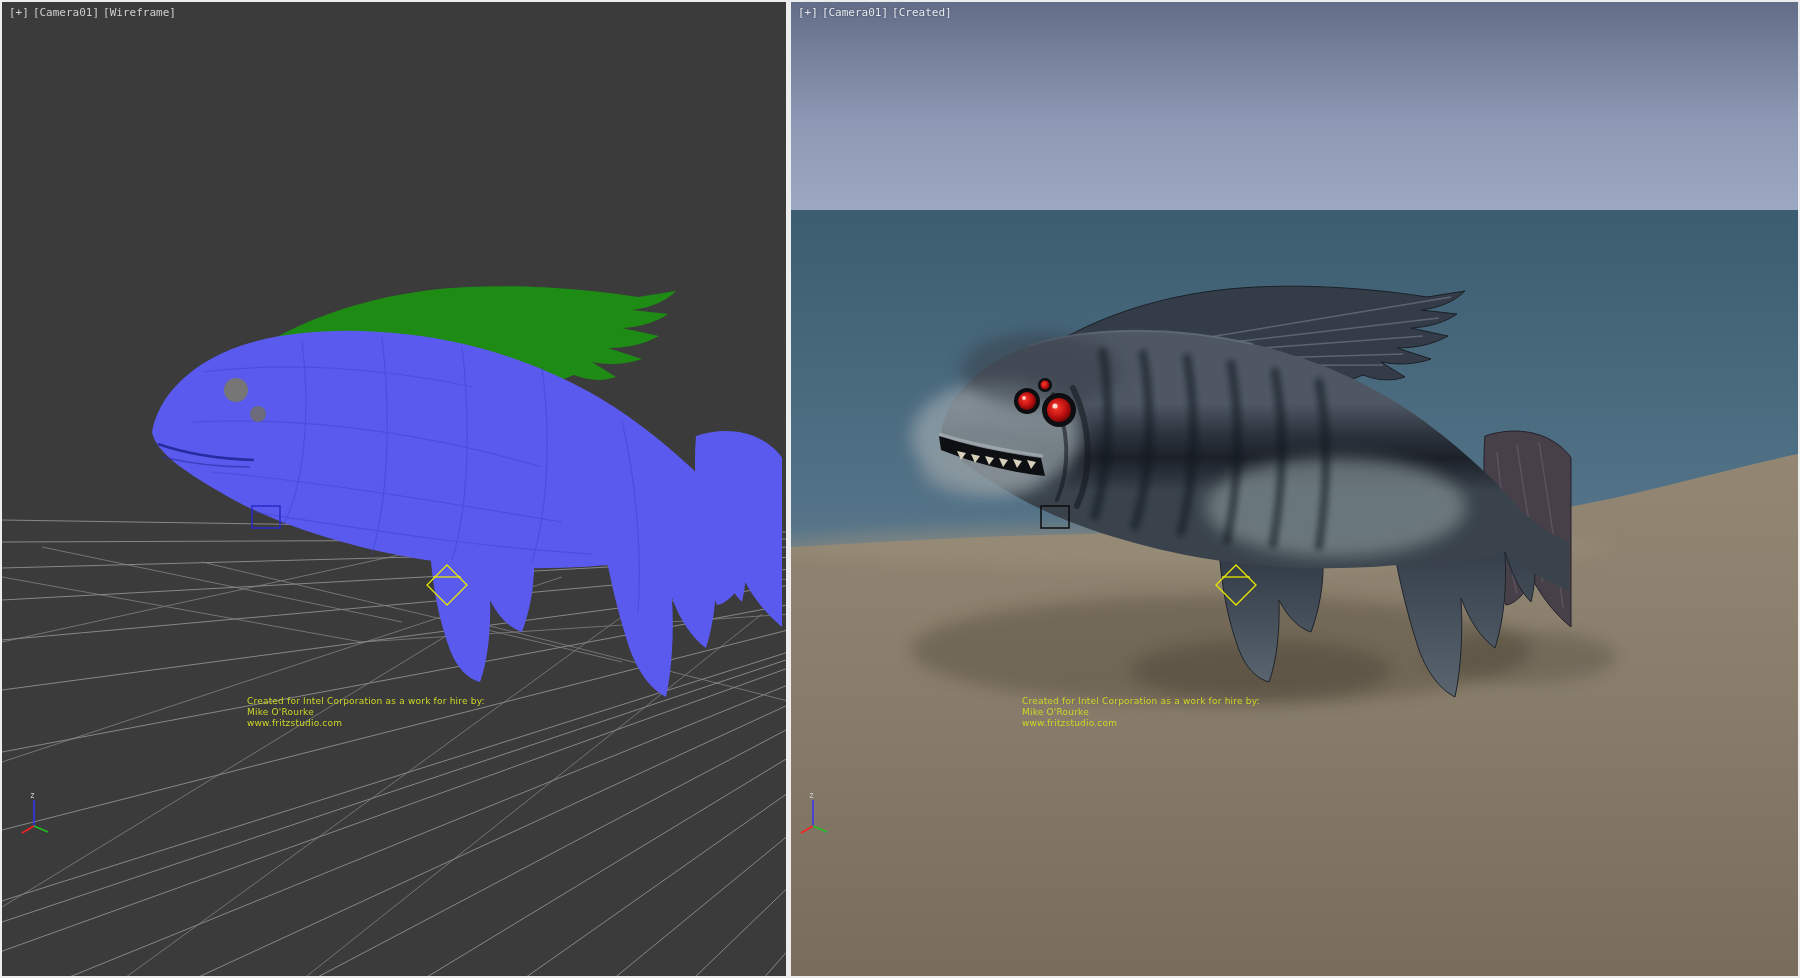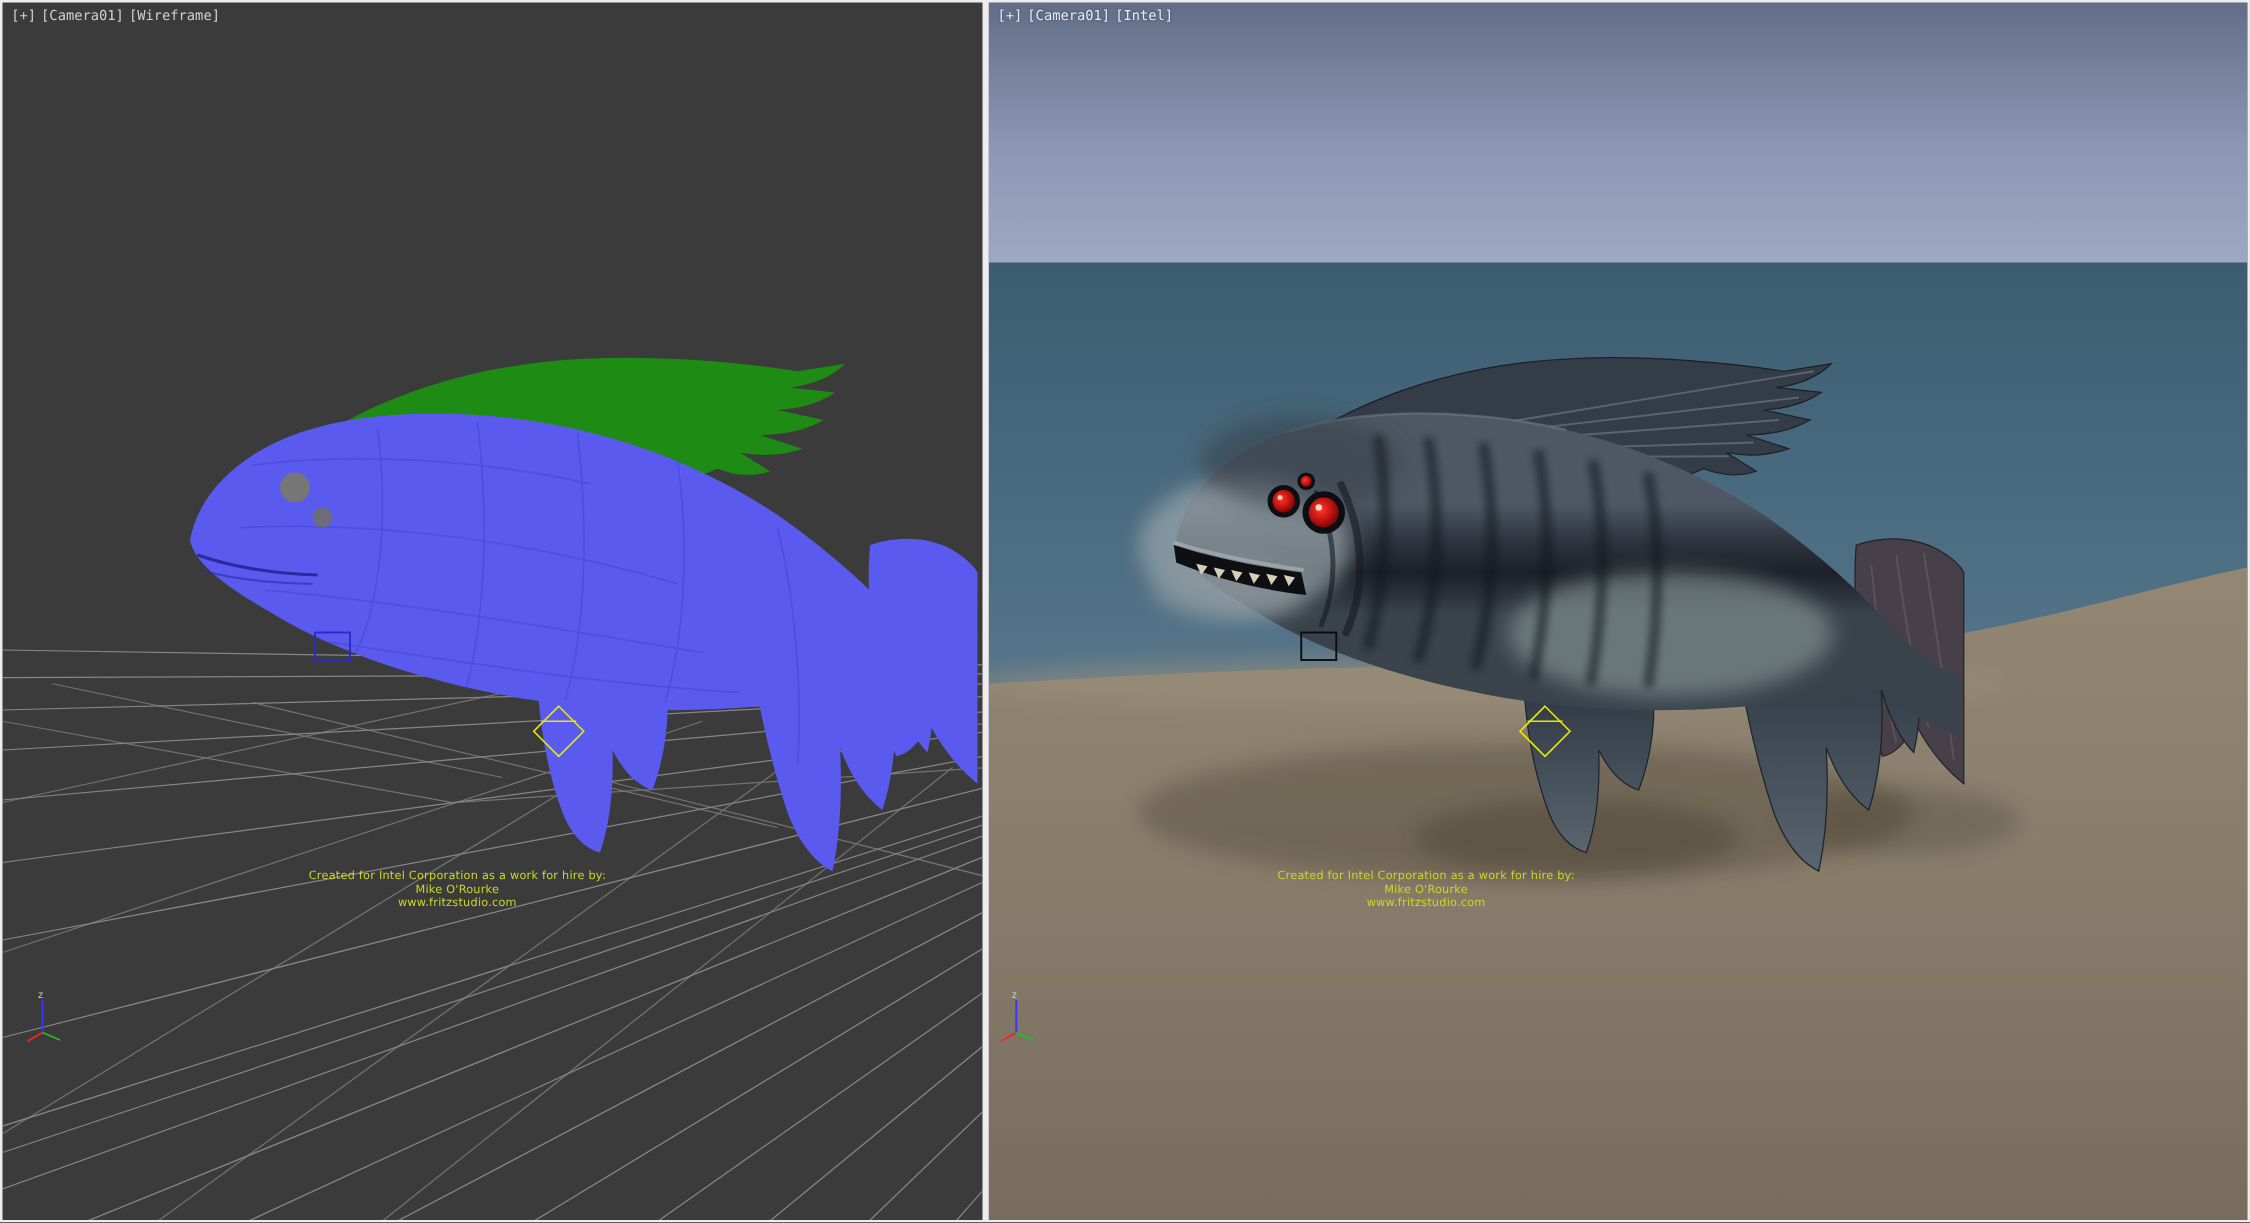--- a/index.html
+++ b/index.html
@@ -9,21 +9,21 @@
   .viewport{position:relative;height:974px;overflow:hidden;}
   .vp-left{width:784px;background:#3b3b3b;}
   .vp-right{width:1007px;background:#67718c;}
   .scene{position:absolute;left:0;top:0;width:100%;height:100%;display:block;}
   .vp-label{position:absolute;top:4px;left:7px;z-index:5;display:flex;gap:4px;
             font-family:"DejaVu Sans Mono",monospace;font-size:11px;}
   .vp-left .vp-label{color:#cfcfcf;}
   .vp-right .vp-label{color:#e8ebf2;text-shadow:0 0 2px rgba(35,45,65,.7);}
   .vp-label span{cursor:pointer;}
   .watermark{position:absolute;z-index:5;font-size:9px;line-height:11px;
-             color:#ccd628;letter-spacing:.2px;text-align:center;}
+             color:#ccd628;letter-spacing:.2px;}
   .vp-left .watermark{left:245px;top:694px;}
   .vp-right .watermark{left:231px;top:694px;}
   .hidden-defs{position:absolute;width:0;height:0;overflow:hidden;}
 </style>
 </head>
 <body>
 
 <svg class="hidden-defs" aria-hidden="true">
   <defs>
     <path id="fish-body-geo" d="M150,430 C156,396 186,362 238,344 C300,323 388,325 462,342 C534,359 596,390 642,426 C676,452 706,480 728,506 C746,524 764,535 778,540 L778,588 C754,580 732,566 714,549 C690,558 662,562 632,560 C566,569 488,568 424,558 C352,547 272,523 218,490 C180,468 154,450 150,430 Z"></path>
@@ -125,21 +125,21 @@
       <div>Created for Intel Corporation as a work for hire by:</div>
       <div>Mike O'Rourke</div>
       <div>www.fritzstudio.com</div>
     </div>
   </div>
 
   <div class="viewport vp-right">
     <div class="vp-label">
       <span>[+]</span>
       <span>[Camera01]</span>
-      <span>[Intel]</span>
+      <span>[Created]</span>
     </div>
 
     <svg class="scene" viewBox="0 0 1007 974" preserveAspectRatio="none">
       <defs>
         <linearGradient id="skyGrad" x1="0" y1="0" x2="0" y2="1">
           <stop offset="0" stop-color="#636d88"></stop>
           <stop offset="0.55" stop-color="#8c98b3"></stop>
           <stop offset="1" stop-color="#9da9c2"></stop>
         </linearGradient>
         <linearGradient id="seaGrad" x1="0" y1="0" x2="0" y2="1">

